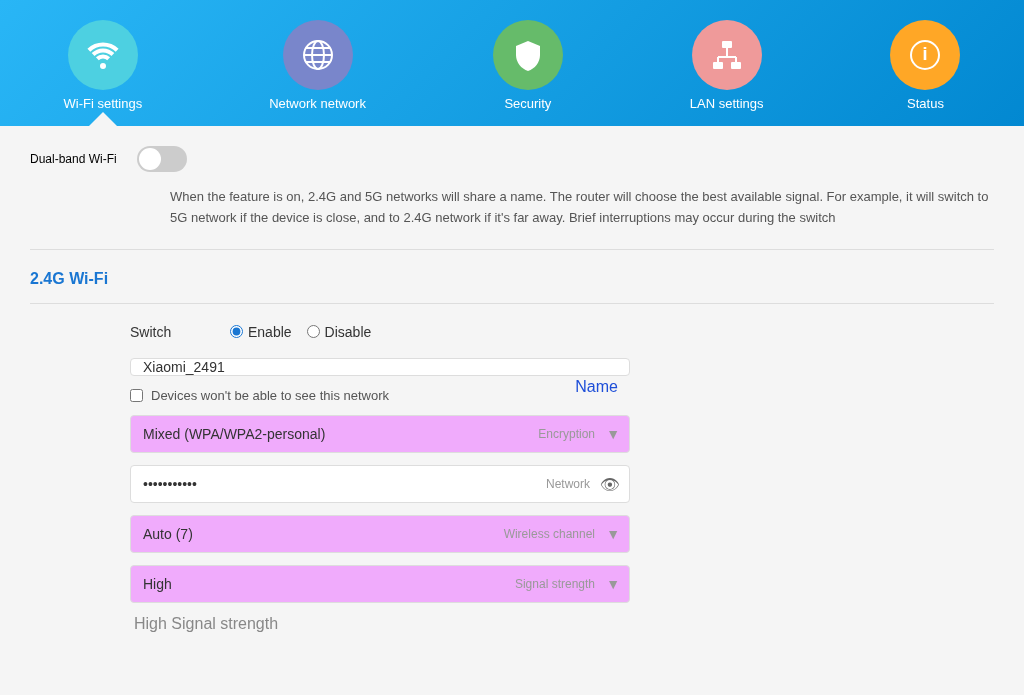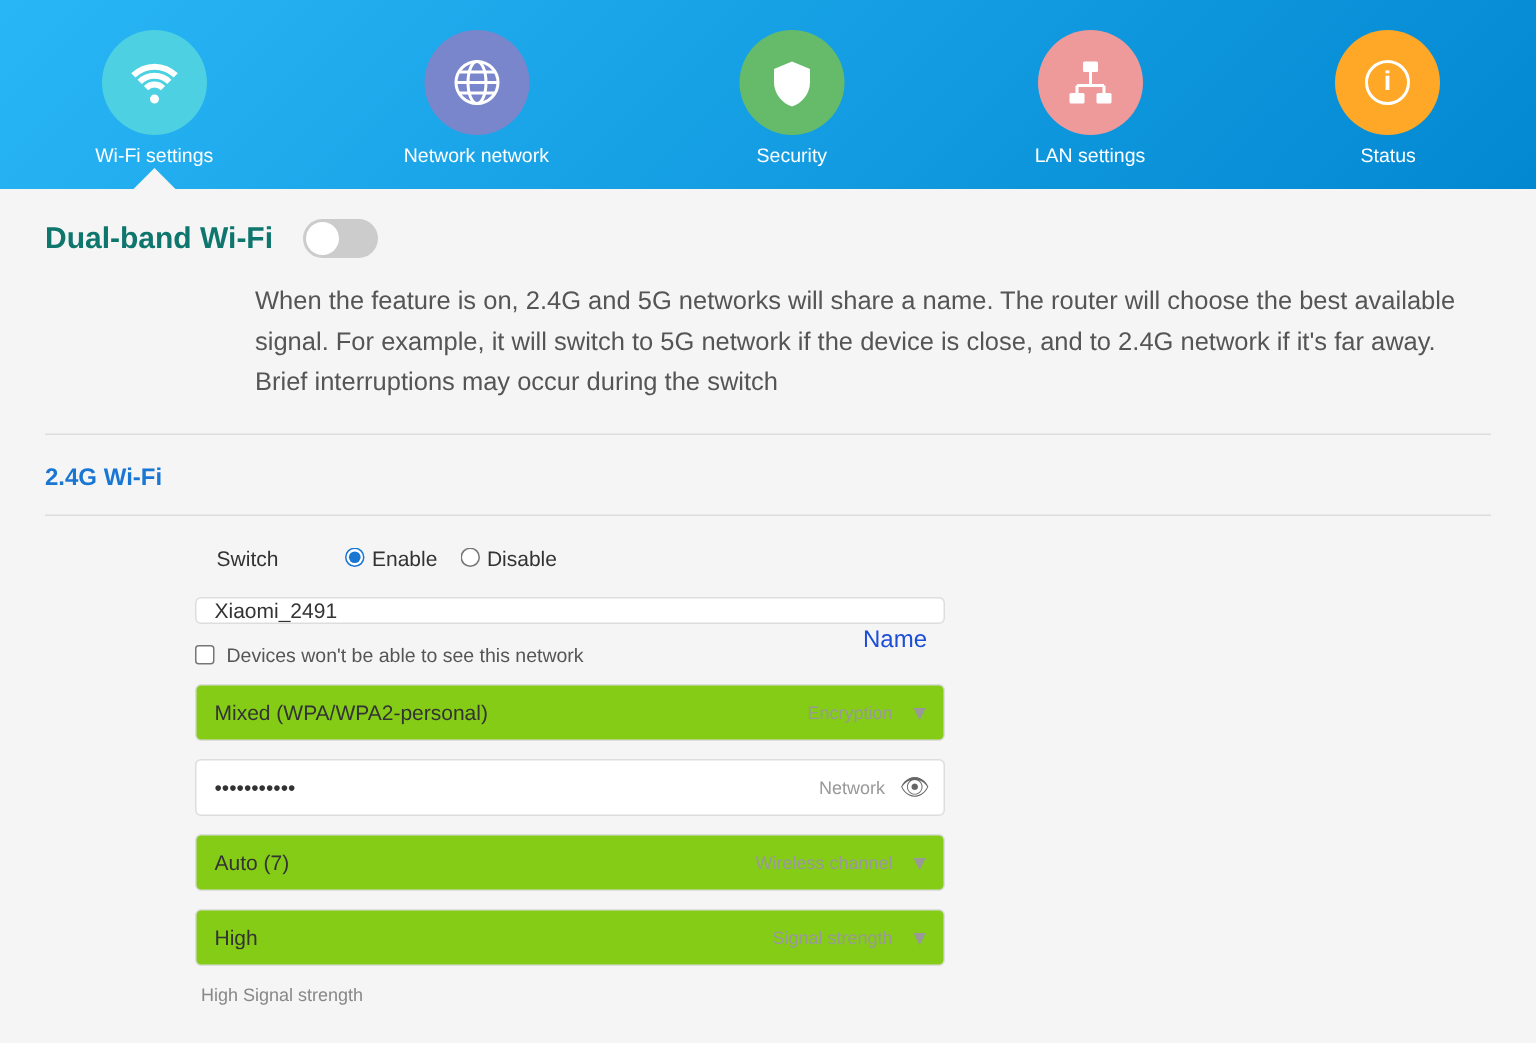--- a/index.html
+++ b/index.html
@@ -80,23 +80,23 @@
     }
 
     
     .section-row {
       display: flex;
       align-items: center;
       margin-bottom: 15px;
     }
 
     .section-title {
-      color: #0f766e;
-      font-size: 20px;
-      font-weight: bold;
+      color: #000000;
+      font-size: 12px;
+      font-weight: normal;
       margin-right: 20px;
     }
 
     
     .toggle-switch {
       width: 50px;
       height: 26px;
       background: #ccc;
       border-radius: 13px;
       position: relative;
@@ -111,21 +111,21 @@
       border-radius: 50%;
       position: absolute;
       top: 2px;
       left: 2px;
       transition: left 0.2s;
     }
 
     
     .description-text {
       color: #555;
-      font-size: 17px;
+      font-size: 13px;
       line-height: 1.6;
       margin: 5px 0 20px 140px;
     }
 
     
     .divider {
       border: none;
       border-top: 1px solid #ddd;
       margin: 10px 0 20px 0;
     }
@@ -149,21 +149,20 @@
       display: flex;
       align-items: center;
       margin-bottom: 18px;
     }
 
     .switch-label {
       font-size: 14px;
       color: #333;
       margin-right: 30px;
       width: 70px;
-      text-align: center;
     }
 
     .radio-group {
       display: flex;
       align-items: center;
       gap: 15px;
     }
 
     .radio-option {
       display: flex;
@@ -223,21 +222,21 @@
     .select-wrapper {
       position: relative;
       margin-bottom: 12px;
     }
 
     .select-field {
       width: 100%;
       padding: 10px 12px;
       border: 1px solid #ddd;
       border-radius: 4px;
-      background: #84cc16;
+      background: #f0abfc;
       font-size: 14px;
       color: #333;
       appearance: none;
       cursor: pointer;
       outline: none;
     }
 
     .select-label {
       position: absolute;
       right: 35px;
@@ -438,17 +437,17 @@
     <div class="select-wrapper">
       <select class="select-field">
         <option>High</option>
         <option>Medium</option>
         <option>Low</option>
       </select>
       <span class="select-label">Signal strength</span>
       <span class="select-arrow">▼</span>
     </div>
 
-    <div style="font-size:12px; color:#888; margin-top:0; margin-left:4px;">High Signal strength</div>
+    <div style="font-size:16px; color:#888; margin-top:0; margin-left:4px;">High Signal strength</div>
 
   </div>
 
 </div>
 
 </body></html>

